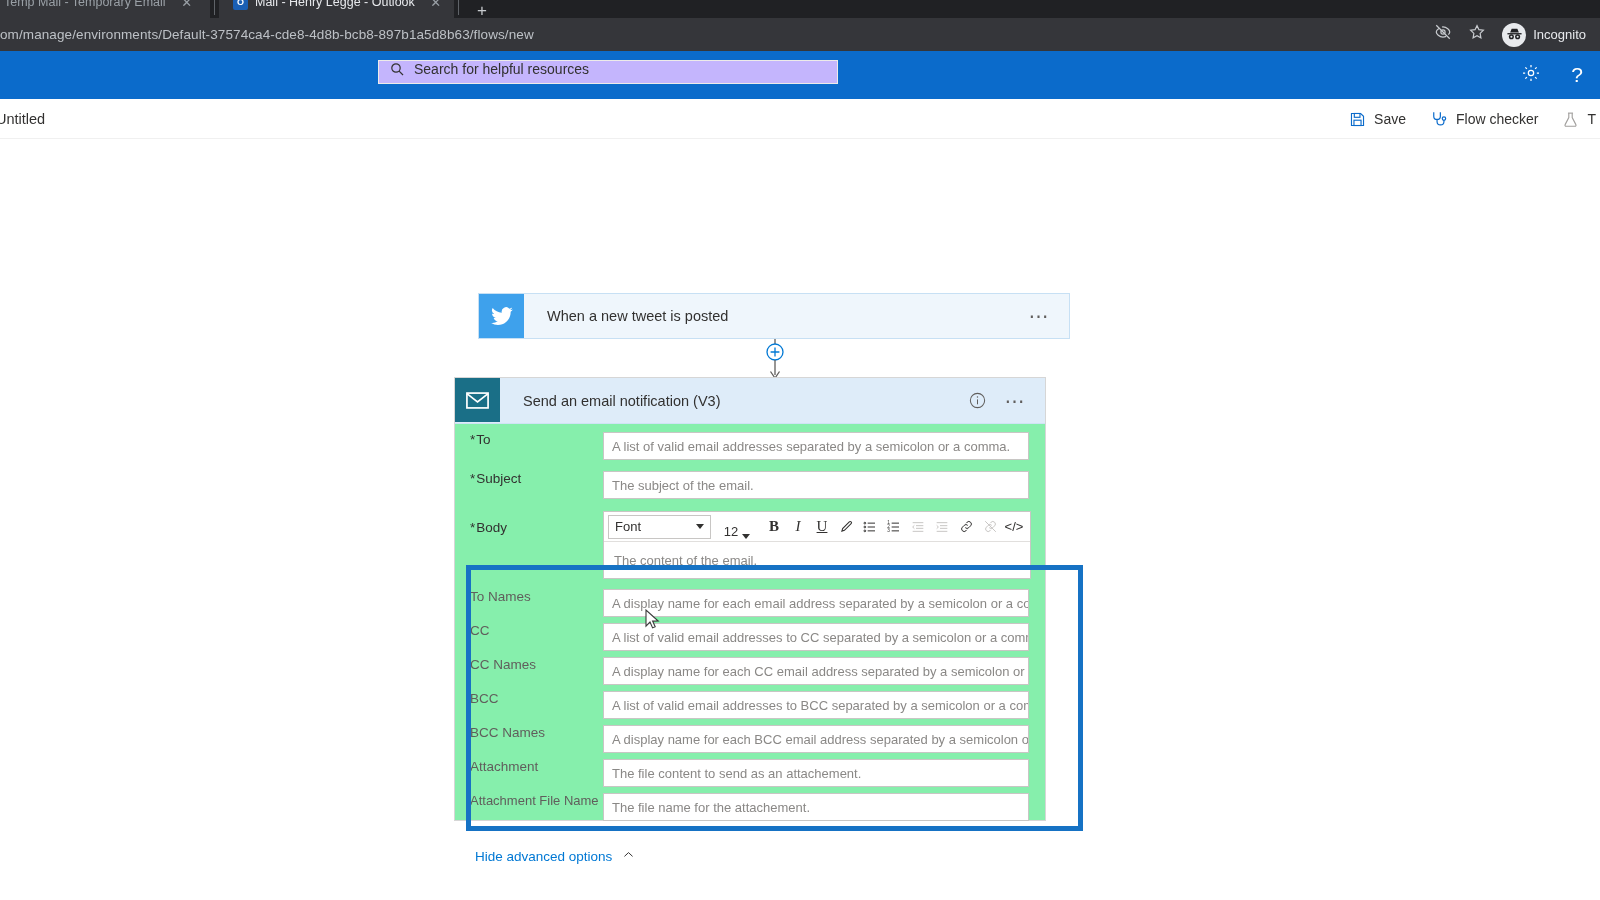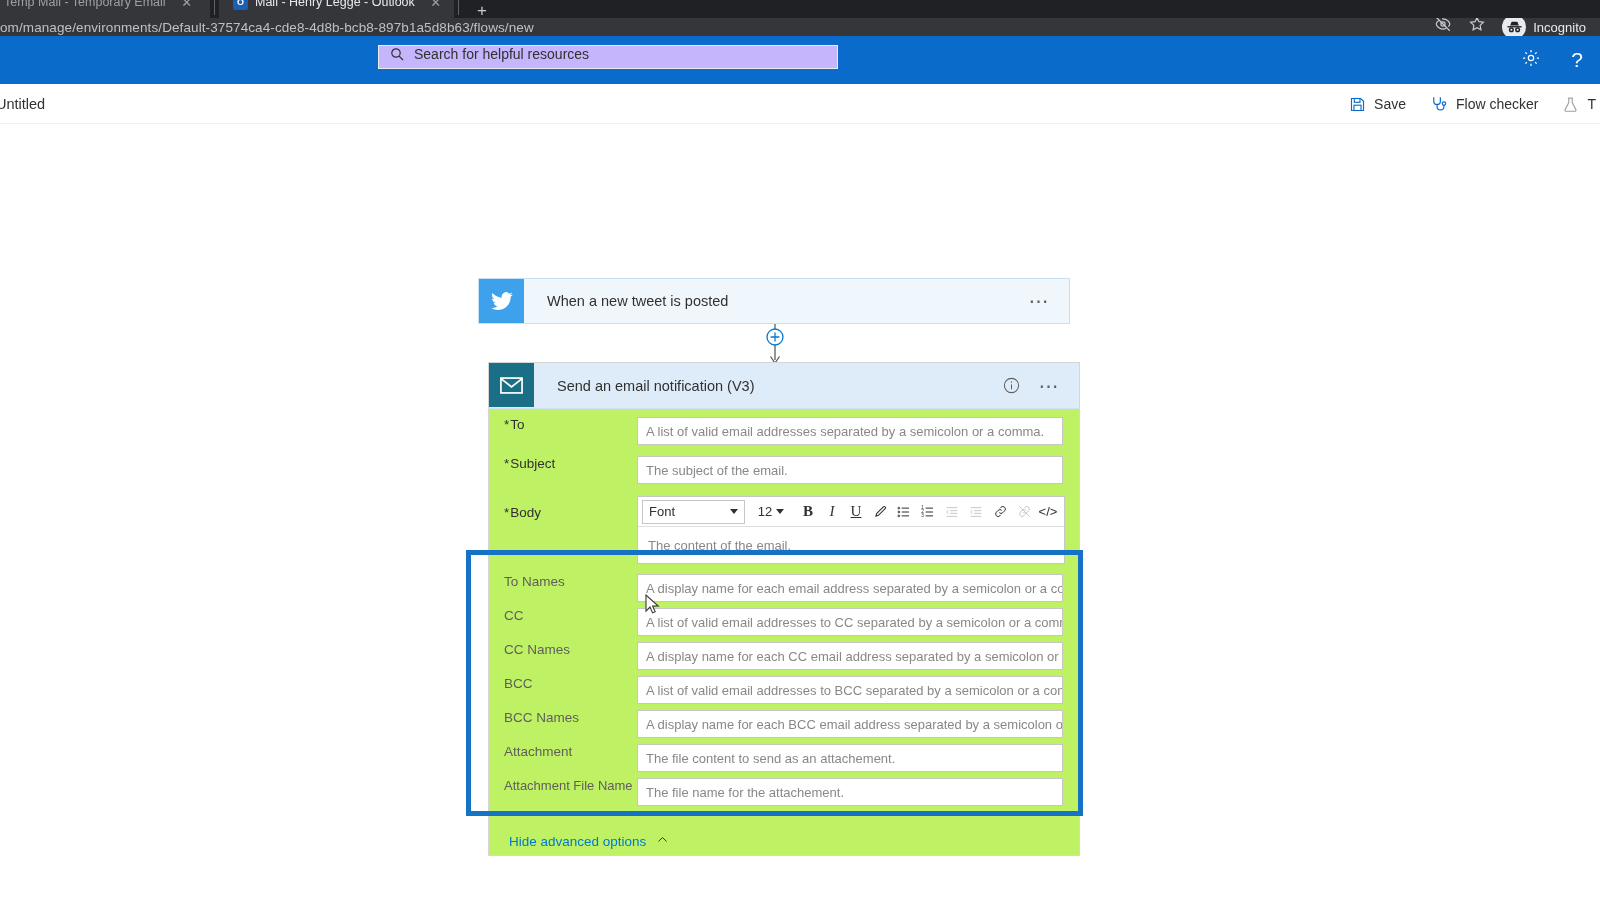--- a/index.html
+++ b/index.html
@@ -41,21 +41,21 @@
     color: #9aa0a6; font-size: 13px; line-height: 1;
   }
   .tab-sep { width: 1px; height: 16px; background: #5f6368; margin: 0 4px 3px; }
   .newtab-btn {
     width: 26px; height: 26px; margin: 0 0 -6px 6px;
     display: flex; align-items: center; justify-content: center;
     color: #c8cbcf; font-size: 17px; font-weight: 300;
   }
 
   .urlbar-row {
-    height: 18px; background: #35363a;
+    height: 33px; background: #35363a;
     display: flex; align-items: center;
     padding: 0 10px 0 0;
   }
   .url-text {
     flex: 1; font-size: 13.5px; color: #bdc1c6;
     white-space: nowrap; overflow: hidden;
     padding-left: 0px; letter-spacing: .1px;
   }
   .chrome-icons { display: flex; align-items: flex-start; gap: 16px; padding-right: 4px; }
   .chrome-ico { color: #c8cbcf; display: flex; align-items: center; }
@@ -138,23 +138,23 @@
   .card-title { font-size: 14.5px; color: #323130; padding-left: 23px; flex: 1; }
   .card-header-actions { display: flex; align-items: center; gap: 18px; padding-right: 18px; }
   .ellipsis-btn { font-size: 20px; color: #605e5c; letter-spacing: 2.5px; line-height: 1; }
   .info-btn { display: flex; align-items: center; color: #605e5c; }
 
   
   .connector { position: absolute; left: 763px; top: 200px; width: 24px; height: 42px; }
 
   
   .card-action {
-    position: absolute; left: 488px; top: 238px;
-    width: 592px; height: 494px;
-    background: #bef264; border: 1px solid #d6d6d6;
+    position: absolute; left: 454px; top: 238px;
+    width: 592px; height: 444px;
+    background: #86efac; border: 1px solid #d6d6d6;
   }
   .card-action-header {
     height: 46px; background: #deecf9;
     display: flex; align-items: center;
     border-bottom: 1px solid #cfe3f5;
   }
   .card-body { padding: 0; position: relative; }
 
   .field-row {
     display: flex; align-items: flex-start;
@@ -181,21 +181,21 @@
     height: 30px; display: flex; align-items: center;
     border-bottom: 1px solid #e1dfdd; padding: 0 4px;
   }
   .rte-font-select {
     width: 103px; height: 24px; border: 1px solid #c8c6c4;
     display: flex; align-items: center; justify-content: space-between;
     padding: 0 6px; font-size: 13px; color: #323130; margin-right: 6px;
   }
   .rte-size-select {
     width: 40px; height: 24px;
-    display: flex; align-items: center; justify-content: center; gap: 4px;
+    display: flex; align-items: flex-end; justify-content: center; gap: 4px;
     font-size: 13px; color: #323130; margin-right: 5px;
   }
   .caret { width: 0; height: 0; border-left: 4px solid transparent; border-right: 4px solid transparent; border-top: 5px solid #323130; }
   .rte-btn {
     width: 24px; height: 24px;
     display: flex; align-items: center; justify-content: center;
     font-size: 14px; color: #323130;
   }
   .rte-btn.serif { font-family: "Liberation Serif", serif; font-size: 15px; }
   .rte-btn.disabled { color: #c8c6c4; }

